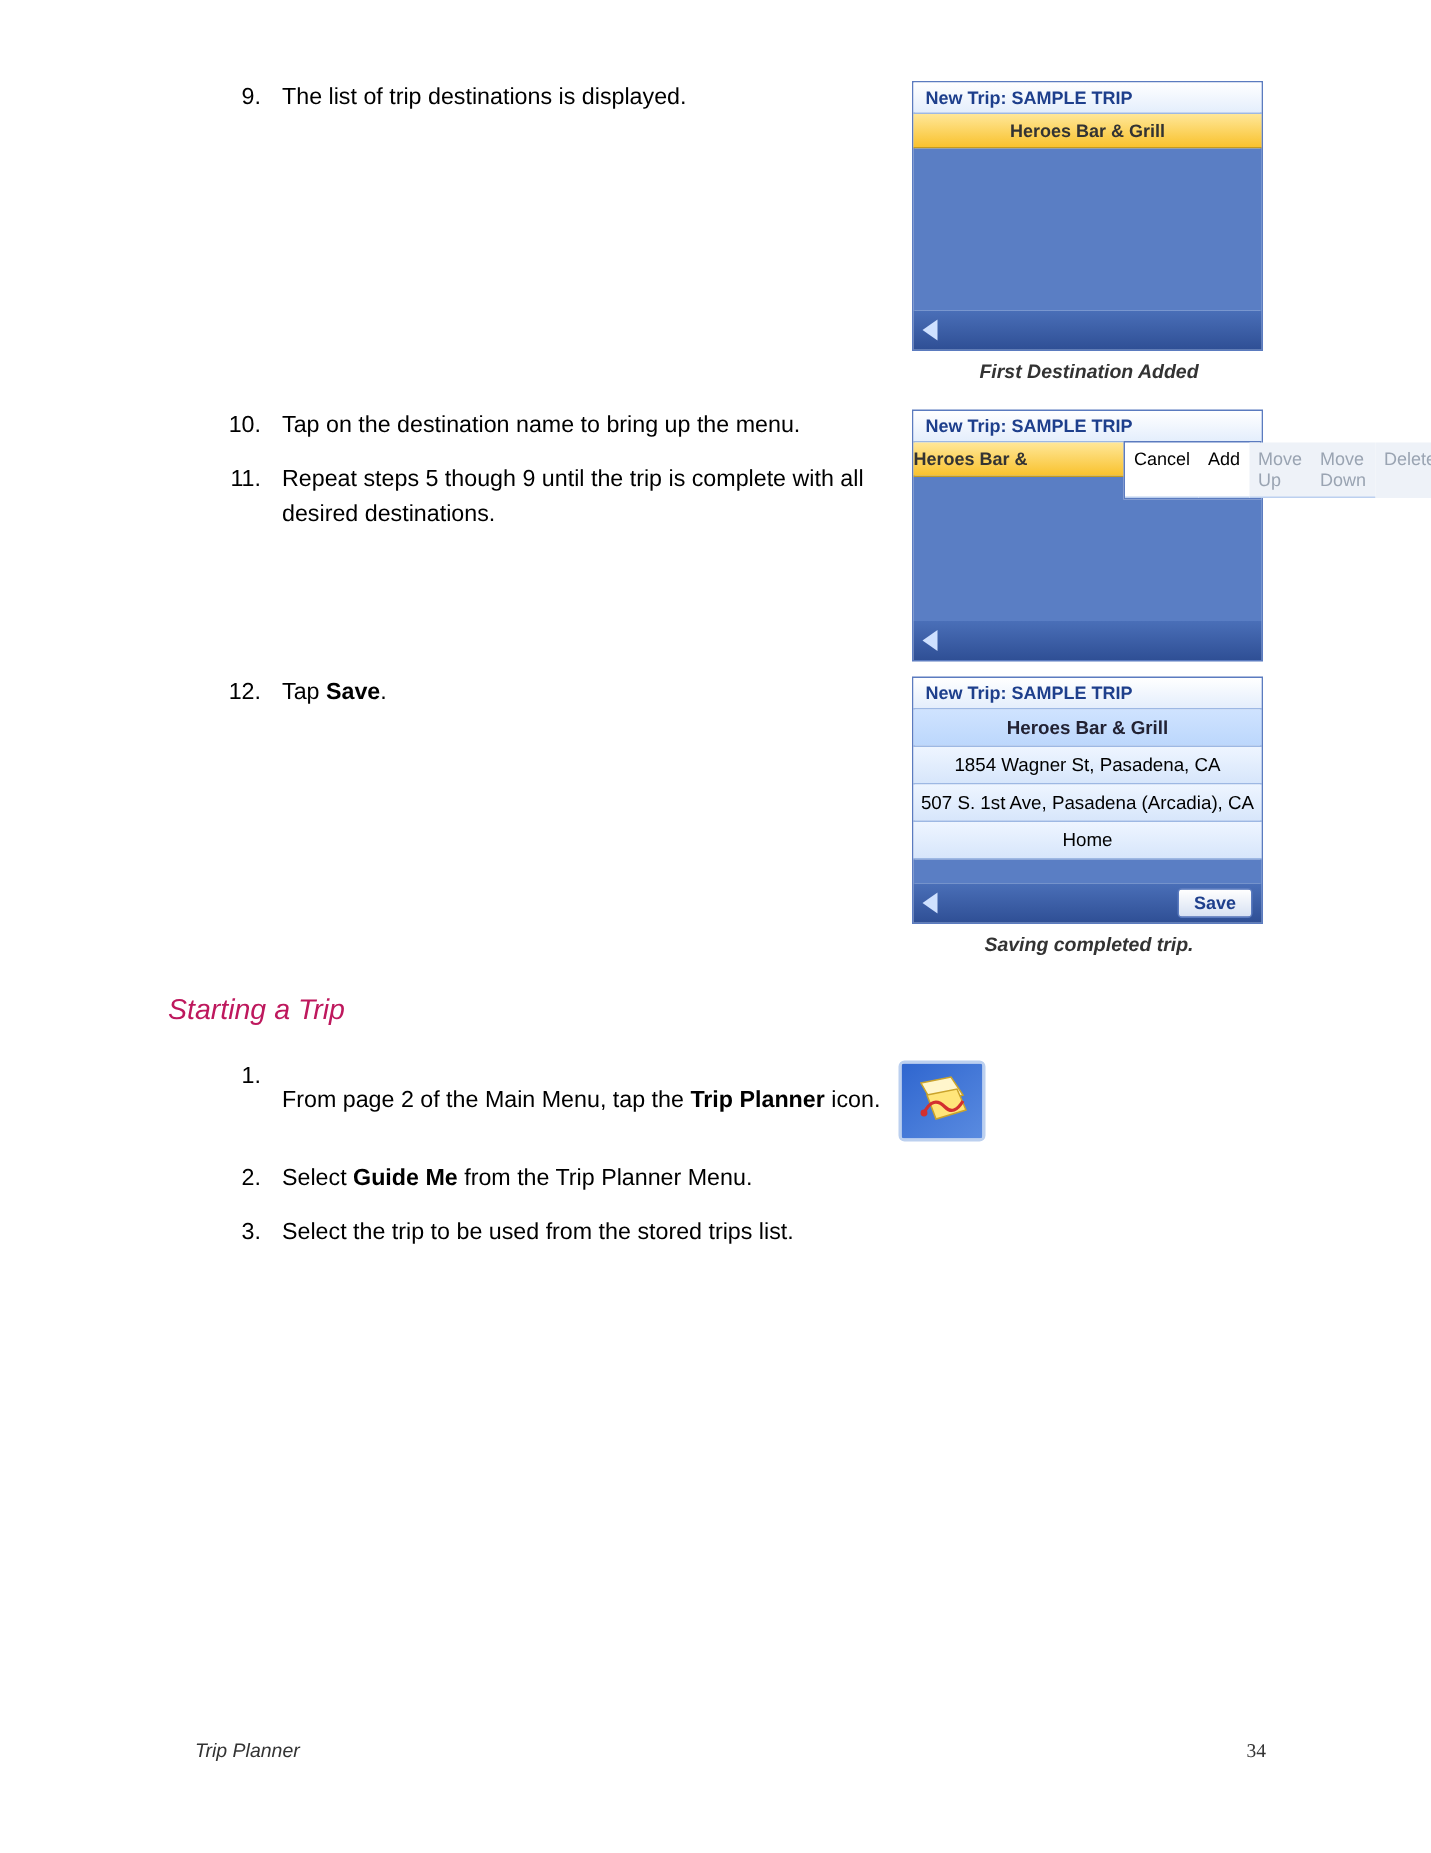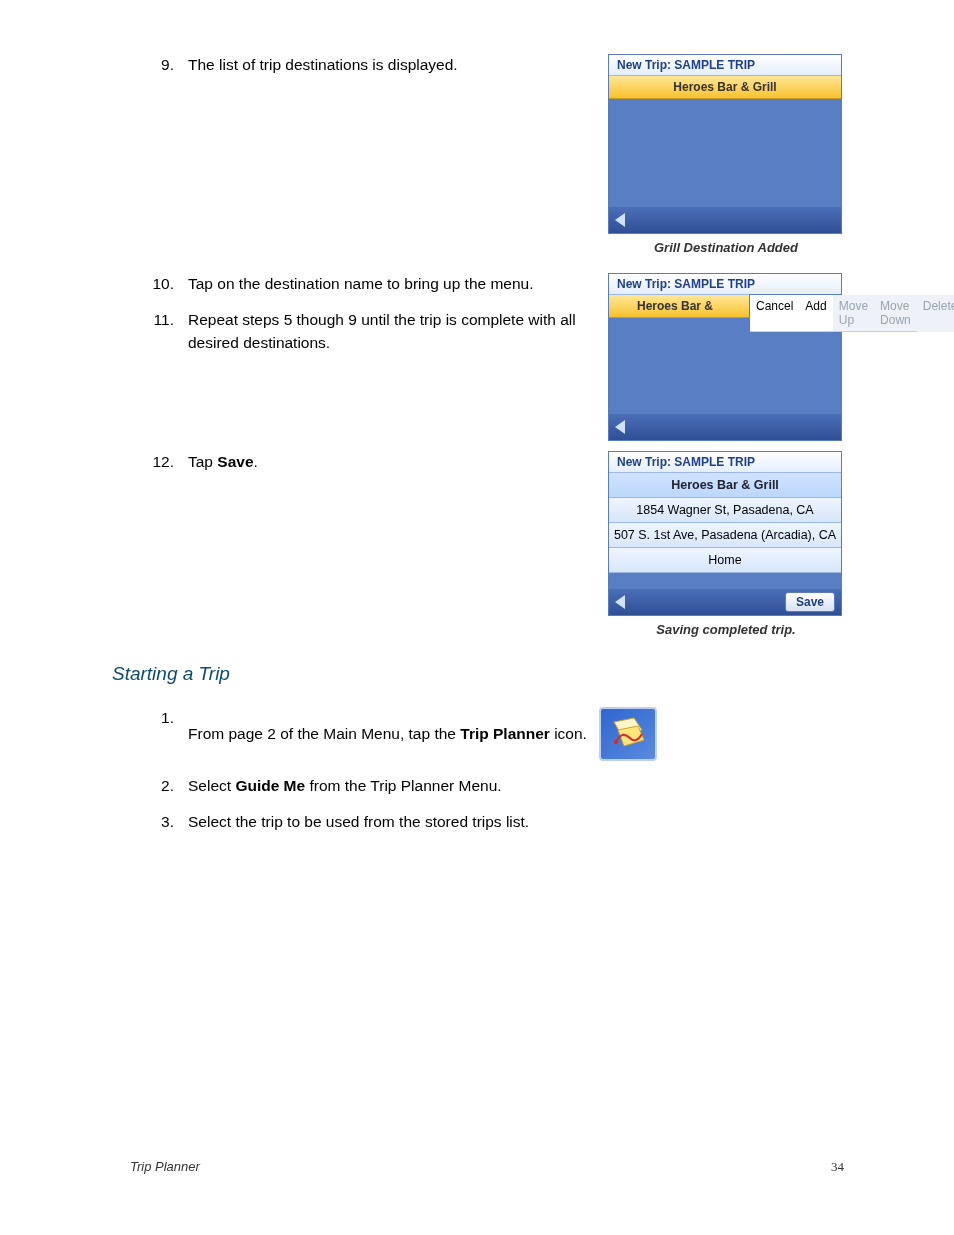--- a/index.html
+++ b/index.html
@@ -5,21 +5,21 @@
   html,body{margin:0;padding:0;background:#fff;font-family:"Segoe UI",Arial,sans-serif;color:#000;}
   .page{width:954px;height:1235px;position:relative;box-sizing:border-box;padding:54px 110px 0 130px;}
   .row{display:flex;align-items:flex-start;margin-bottom:10px;}
   .left-col{flex:1;padding-right:20px;}
   .right-col{width:236px;flex-shrink:0;}
   ol.steps{list-style:none;margin:0;padding:0;}
   ol.steps>li{display:flex;font-size:15.5px;line-height:1.45;margin-bottom:14px;}
   ol.steps>li>.num{min-width:44px;text-align:right;padding-right:14px;}
   ol.steps>li>.txt{flex:1;}
   .bold{font-weight:700;}
-  .section-title{font-size:19px;font-style:italic;color:#0c4a6e;margin:26px 0 22px -18px;}
+  .section-title{font-size:19px;font-style:italic;color:#be185d;margin:26px 0 22px -18px;}
   .caption{font-size:13px;font-style:italic;font-weight:600;color:#333;text-align:center;margin-top:6px;}
   .footer{position:absolute;left:130px;right:110px;bottom:60px;display:flex;justify-content:space-between;font-size:13px;font-style:italic;color:#333;}
   .footer .pg{font-style:normal;font-family:Liberation Serif, serif;}
 
   
   .device{width:232px;border:1px solid #5b7bbf;background:linear-gradient(#f5f9ff,#e6effa);font-size:12px;box-shadow:0 0 0 1px #aac3e7 inset;}
   .dev-title{padding:3px 8px;color:#1e3f8c;font-weight:700;border-bottom:1px solid #9db8e3;background:linear-gradient(#fff,#e4eefc);}
   .dev-yellow{background:linear-gradient(#ffe798,#f9c22e);font-weight:700;color:#333;text-align:center;padding:4px 0;border-bottom:1px solid #c49a1f;}
   .dev-body{background:#5a7ec4;height:108px;position:relative;}
   .dev-foot{background:linear-gradient(#4a6fb8,#2f4f95);height:26px;display:flex;align-items:center;justify-content:space-between;padding:0 6px;}
@@ -54,41 +54,41 @@
     </div>
     <div class="right-col">
       <div class="device">
         <div class="dev-title">New Trip: SAMPLE TRIP</div>
         <div class="dev-yellow">Heroes Bar &amp; Grill</div>
         <div class="dev-body"></div>
         <div class="dev-foot">
           <div class="tri-left"></div>
         </div>
       </div>
-      <div class="caption">Grill Destination Added</div>
+      <div class="caption">First Destination Added</div>
     </div>
   </div>
 
   <div class="row" style="margin-top:18px;">
     <div class="left-col">
       <ol class="steps">
         <li>
           <span class="num">10.</span>
           <span class="txt">Tap on the destination name to bring up the menu.</span>
         </li>
         <li>
           <span class="num">11.</span>
           <span class="txt">Repeat steps 5 though 9 until the trip is complete with all desired destinations.</span>
         </li>
       </ol>
     </div>
     <div class="right-col">
       <div class="device" style="position:relative;">
         <div class="dev-title">New Trip: SAMPLE TRIP</div>
-        <div class="dev-yellow" style="text-align:center;padding-right:100px;">Heroes Bar &amp;</div>
+        <div class="dev-yellow" style="text-align:left;padding-right:100px;">Heroes Bar &amp;</div>
         <div class="dev-body" style="height:96px;">
           <div class="menu">
             <div>Cancel</div>
             <div>Add</div>
             <div class="disabled">Move Up</div>
             <div class="disabled">Move Down</div>
             <div class="disabled">Delete</div>
           </div>
         </div>
         <div class="dev-foot">

